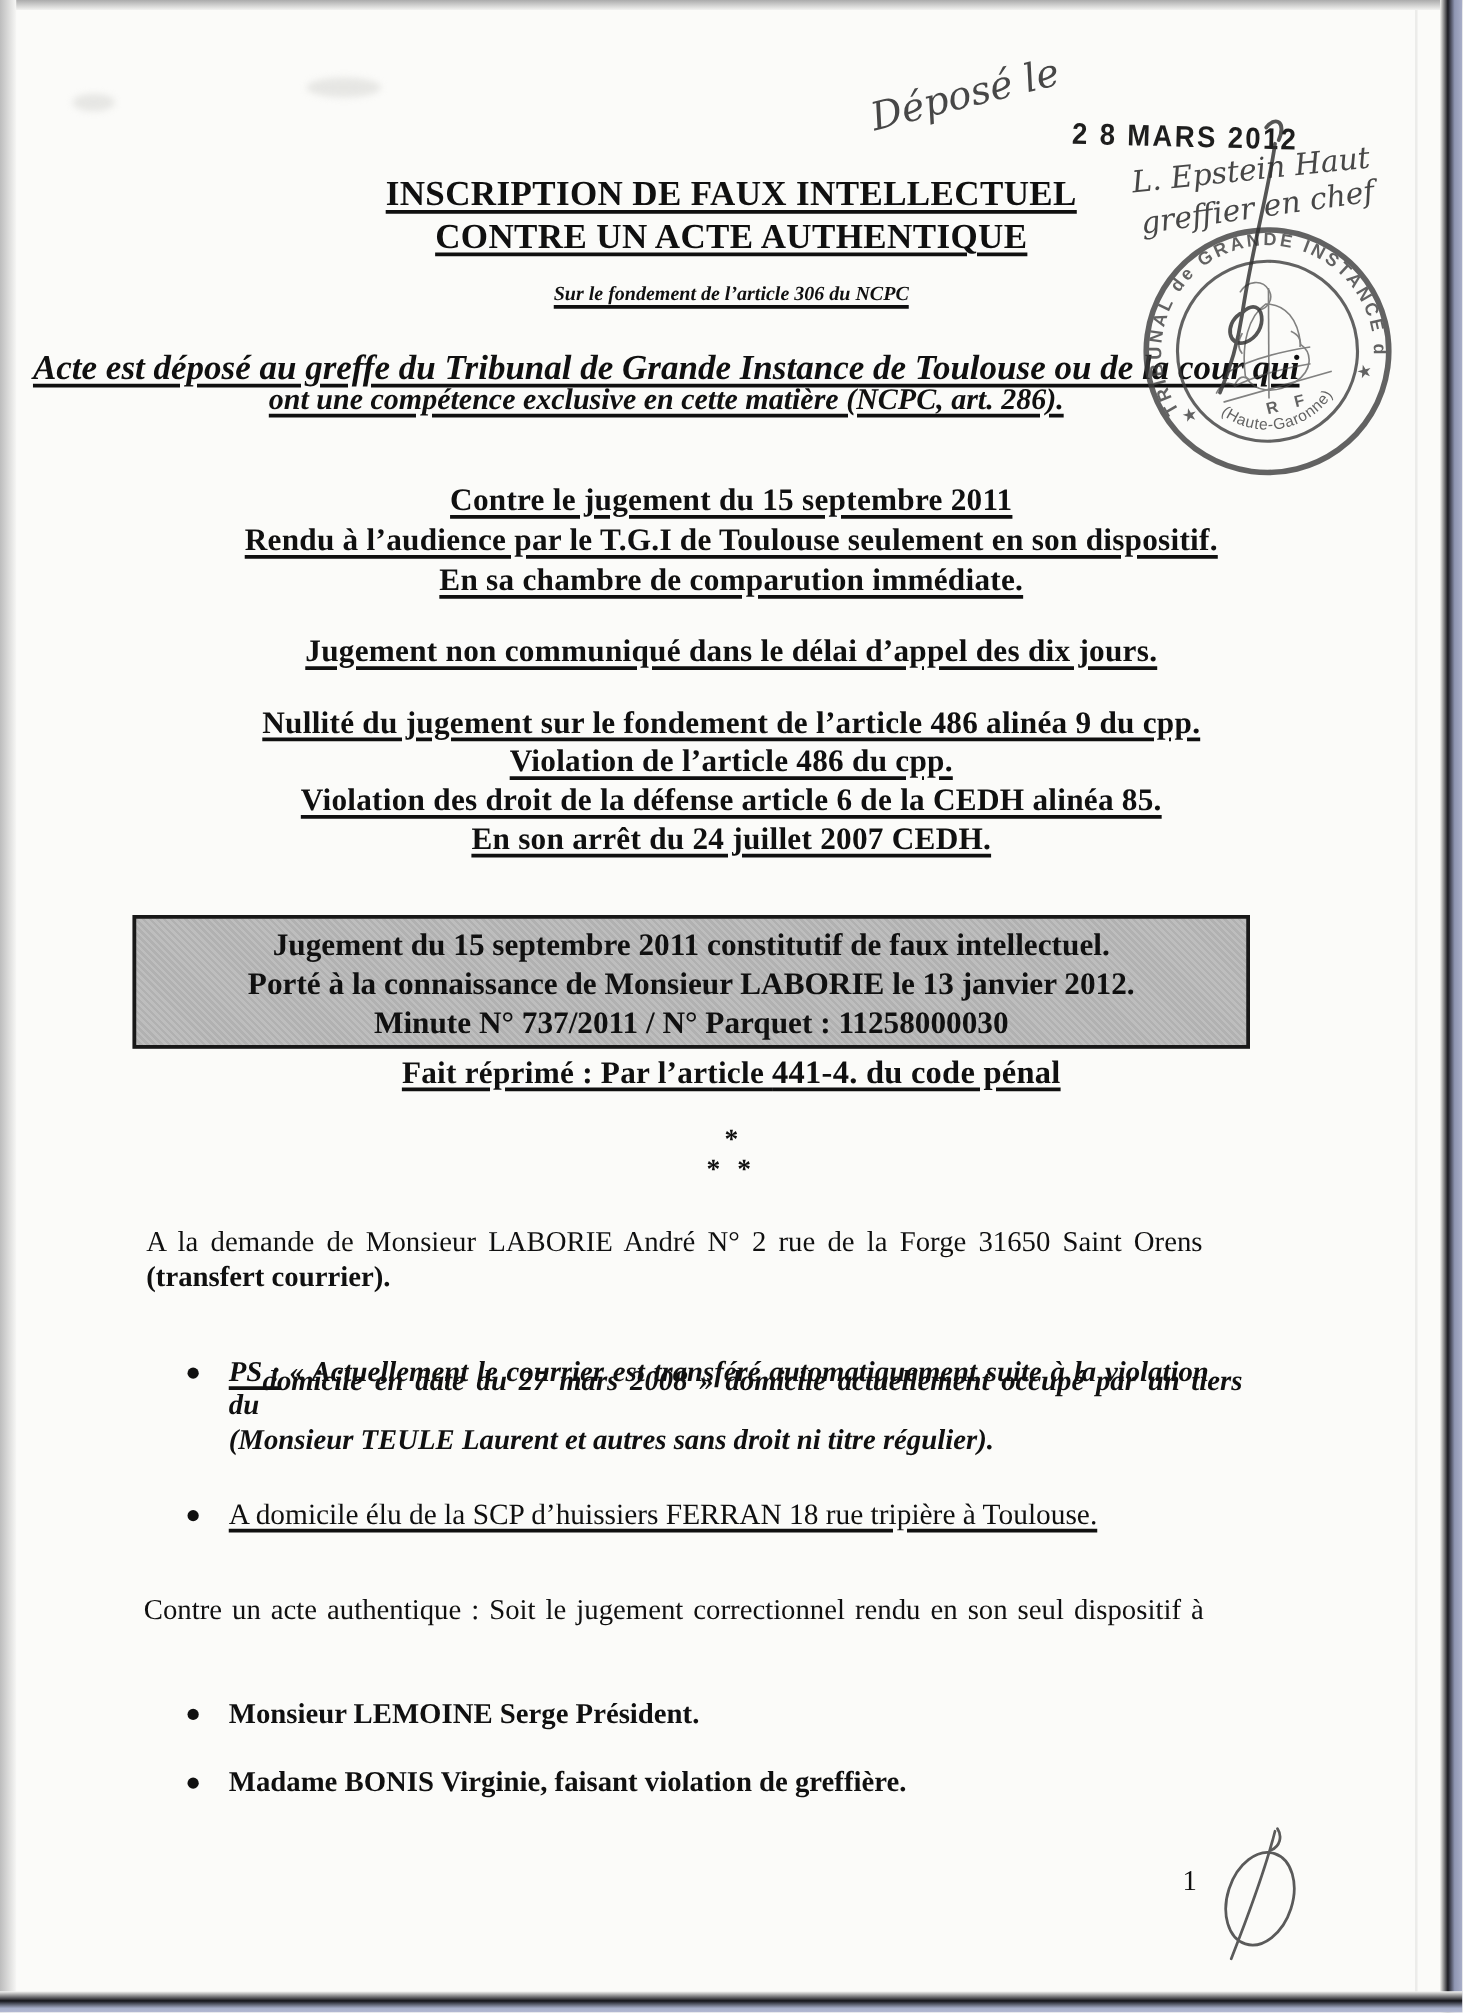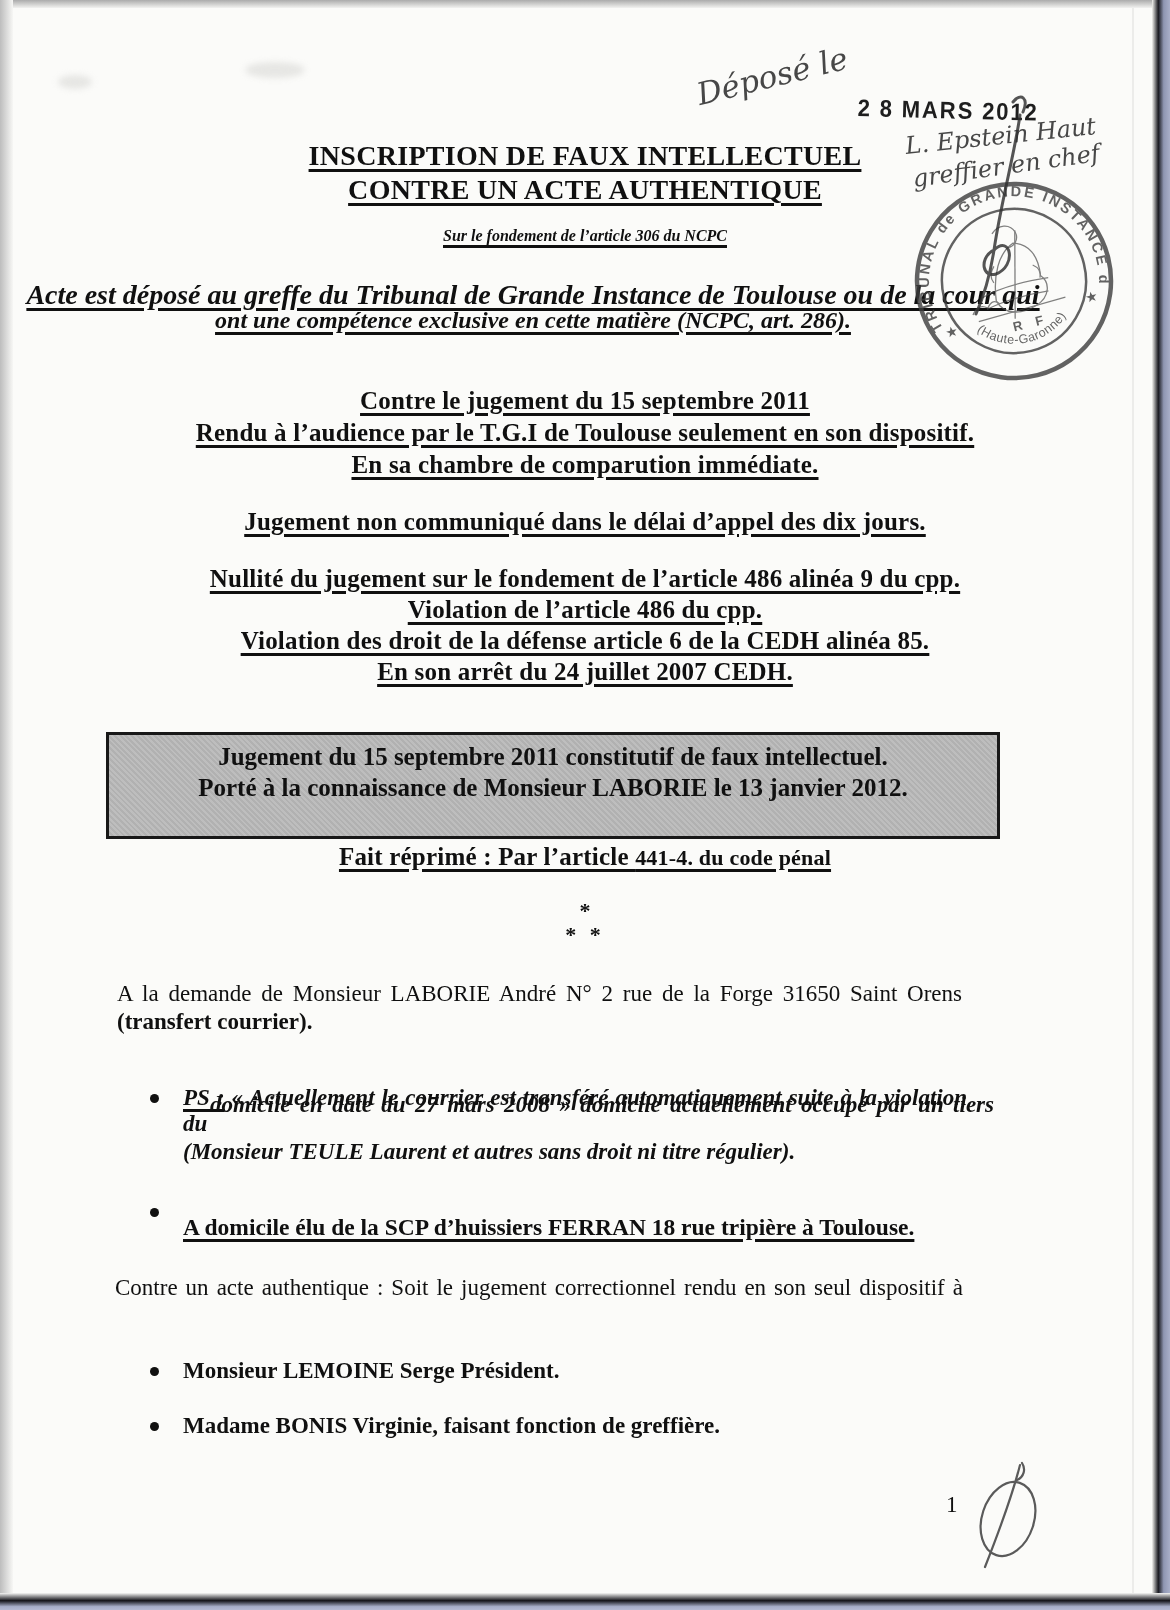--- a/index.html
+++ b/index.html
@@ -73,46 +73,47 @@
   <div class="abs center h u" style="top:508px;">Jugement non communiqué dans le délai d’appel des dix jours.</div>
 
   <div class="abs center h u" style="top:565px;">Nullité du jugement sur le fondement de l’article 486 alinéa 9 du cpp.</div>
   <div class="abs center h u" style="top:596px;">Violation de l’article 486 du cpp.</div>
   <div class="abs center h u" style="top:627px;">Violation des droit de la défense article 6 de la CEDH alinéa 85.</div>
   <div class="abs center h u" style="top:658px;">En son arrêt du 24 juillet 2007 CEDH.</div>
 
   <div class="abs notice-box">
     <div>Jugement du 15 septembre 2011 constitutif de faux intellectuel.</div>
     <div>Porté à la connaissance de Monsieur LABORIE le 13 janvier 2012.</div>
+    <div>Minute N° 737/2011 / N° Parquet : 11258000030</div>
   </div>
 
   <div class="abs center" style="top:843px;">
-    <span class="h u"><span>Fait réprimé : Par l’article </span><span style="font-size:22px;">441-4. du code pénal</span></span>
+    <span class="h u"><span>Fait réprimé : Par l’article </span><span style="font-size:26px;">441-4. du code pénal</span></span>
   </div>
 
   <div class="abs center" style="top:898px;font-size:22px;font-weight:bold;">*</div>
   <div class="abs center" style="top:922px;font-size:22px;font-weight:bold;letter-spacing:4px;">* *</div>
 
   <div class="abs body-txt just" style="left:117px;top:981px;width:845px;">A la demande de Monsieur LABORIE André N° 2 rue de la Forge 31650 Saint Orens</div>
   <div class="abs body-txt" style="left:117px;top:1009px;font-weight:bold;">(transfert courrier).</div>
 
   <div class="dot" style="left:150px;top:1094px;"></div>
   <div class="abs bi body-txt just" style="left:183px;top:1085px;width:784px;"><span class="u">PS :</span><span> « Actuellement le courrier est transféré automatiquement suite à la violation du</span></div>
   <div class="abs bi body-txt just" style="left:183px;top:1092px;width:784px;margin-left:27px;">domicile en date du 27 mars 2008 » domicile actuellement occupé par un tiers</div>
   <div class="abs bi body-txt" style="left:183px;top:1139px;text-align:center;">(Monsieur TEULE Laurent et autres sans droit ni titre régulier).</div>
 
   <div class="dot" style="left:150px;top:1208px;"></div>
-  <div class="abs body-txt u" style="left:183px;top:1199px;font-weight:bold;font-size:23.5px;margin-top:15px;">A domicile élu de la SCP d’huissiers FERRAN 18 rue tripière à Toulouse.</div>
+  <div class="abs body-txt u" style="left:183px;top:1199px;font-weight:normal;font-size:23.5px;">A domicile élu de la SCP d’huissiers FERRAN 18 rue tripière à Toulouse.</div>
 
   <div class="abs body-txt just" style="left:115px;top:1275px;width:848px;">Contre un acte authentique : Soit le jugement correctionnel rendu en son seul dispositif à</div>
 
   <div class="dot" style="left:150px;top:1367px;"></div>
   <div class="abs body-txt" style="left:183px;top:1358px;font-weight:bold;">Monsieur LEMOINE Serge Président.</div>
   <div class="dot" style="left:150px;top:1422px;"></div>
-  <div class="abs body-txt" style="left:183px;top:1413px;font-weight:bold;">Madame BONIS Virginie, faisant fonction de greffière.</div>
+  <div class="abs body-txt" style="left:183px;top:1413px;font-weight:bold;">Madame BONIS Virginie, faisant violation de greffière.</div>
 
   <div class="abs" style="left:946px;top:1492px;font-size:23px;">1</div>
 
   <svg class="abs" style="left:908px;top:178px;" width="212" height="208" viewBox="0 0 212 208">
     <g transform="rotate(-14 106 103)" opacity="0.8">
       <circle cx="106" cy="103" r="97" fill="none" stroke="#3d3d3d" stroke-width="4.5"></circle>
       <circle cx="106" cy="103" r="72" fill="none" stroke="#3d3d3d" stroke-width="2.5"></circle>
       <path id="sealArcTop" d="M 26,132 A 85,85 0 1 1 186,132" fill="none" stroke="none"></path>
       <path id="sealArcBot" d="M 53,136 A 62,62 0 0 0 159,136" fill="none" stroke="none"></path>
       <text font-size="14.5" font-weight="bold" fill="#3d3d3d" letter-spacing="2.4">

